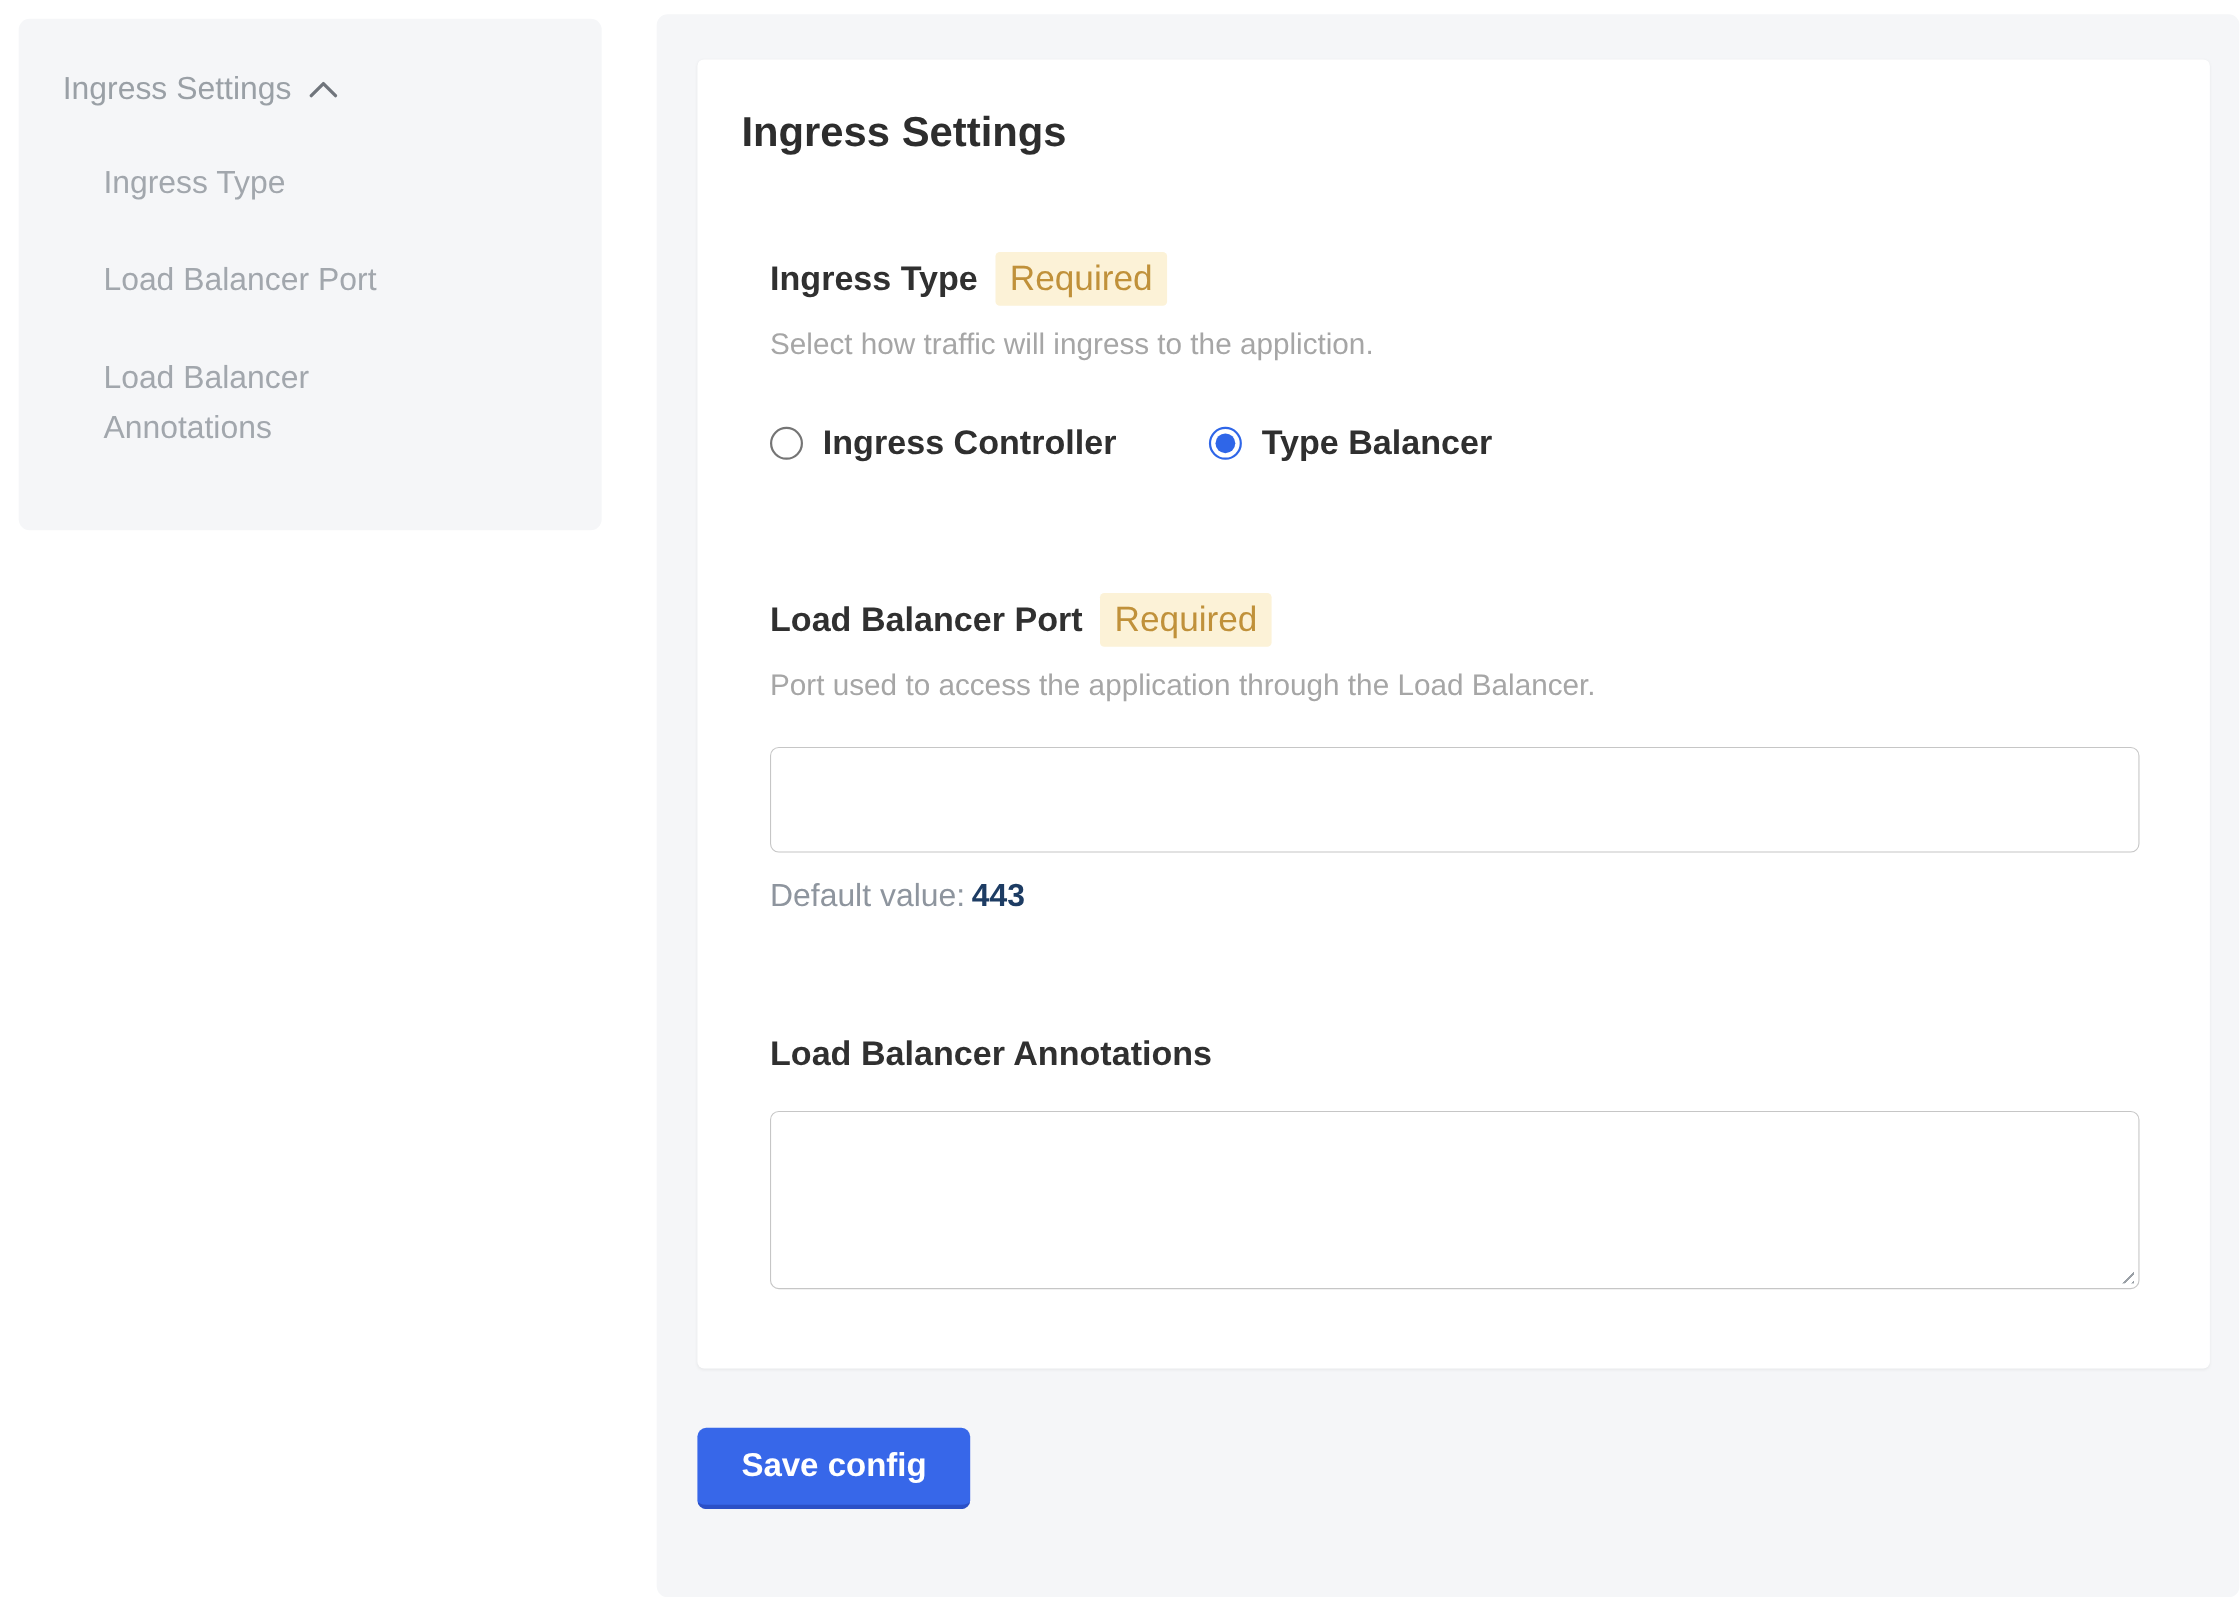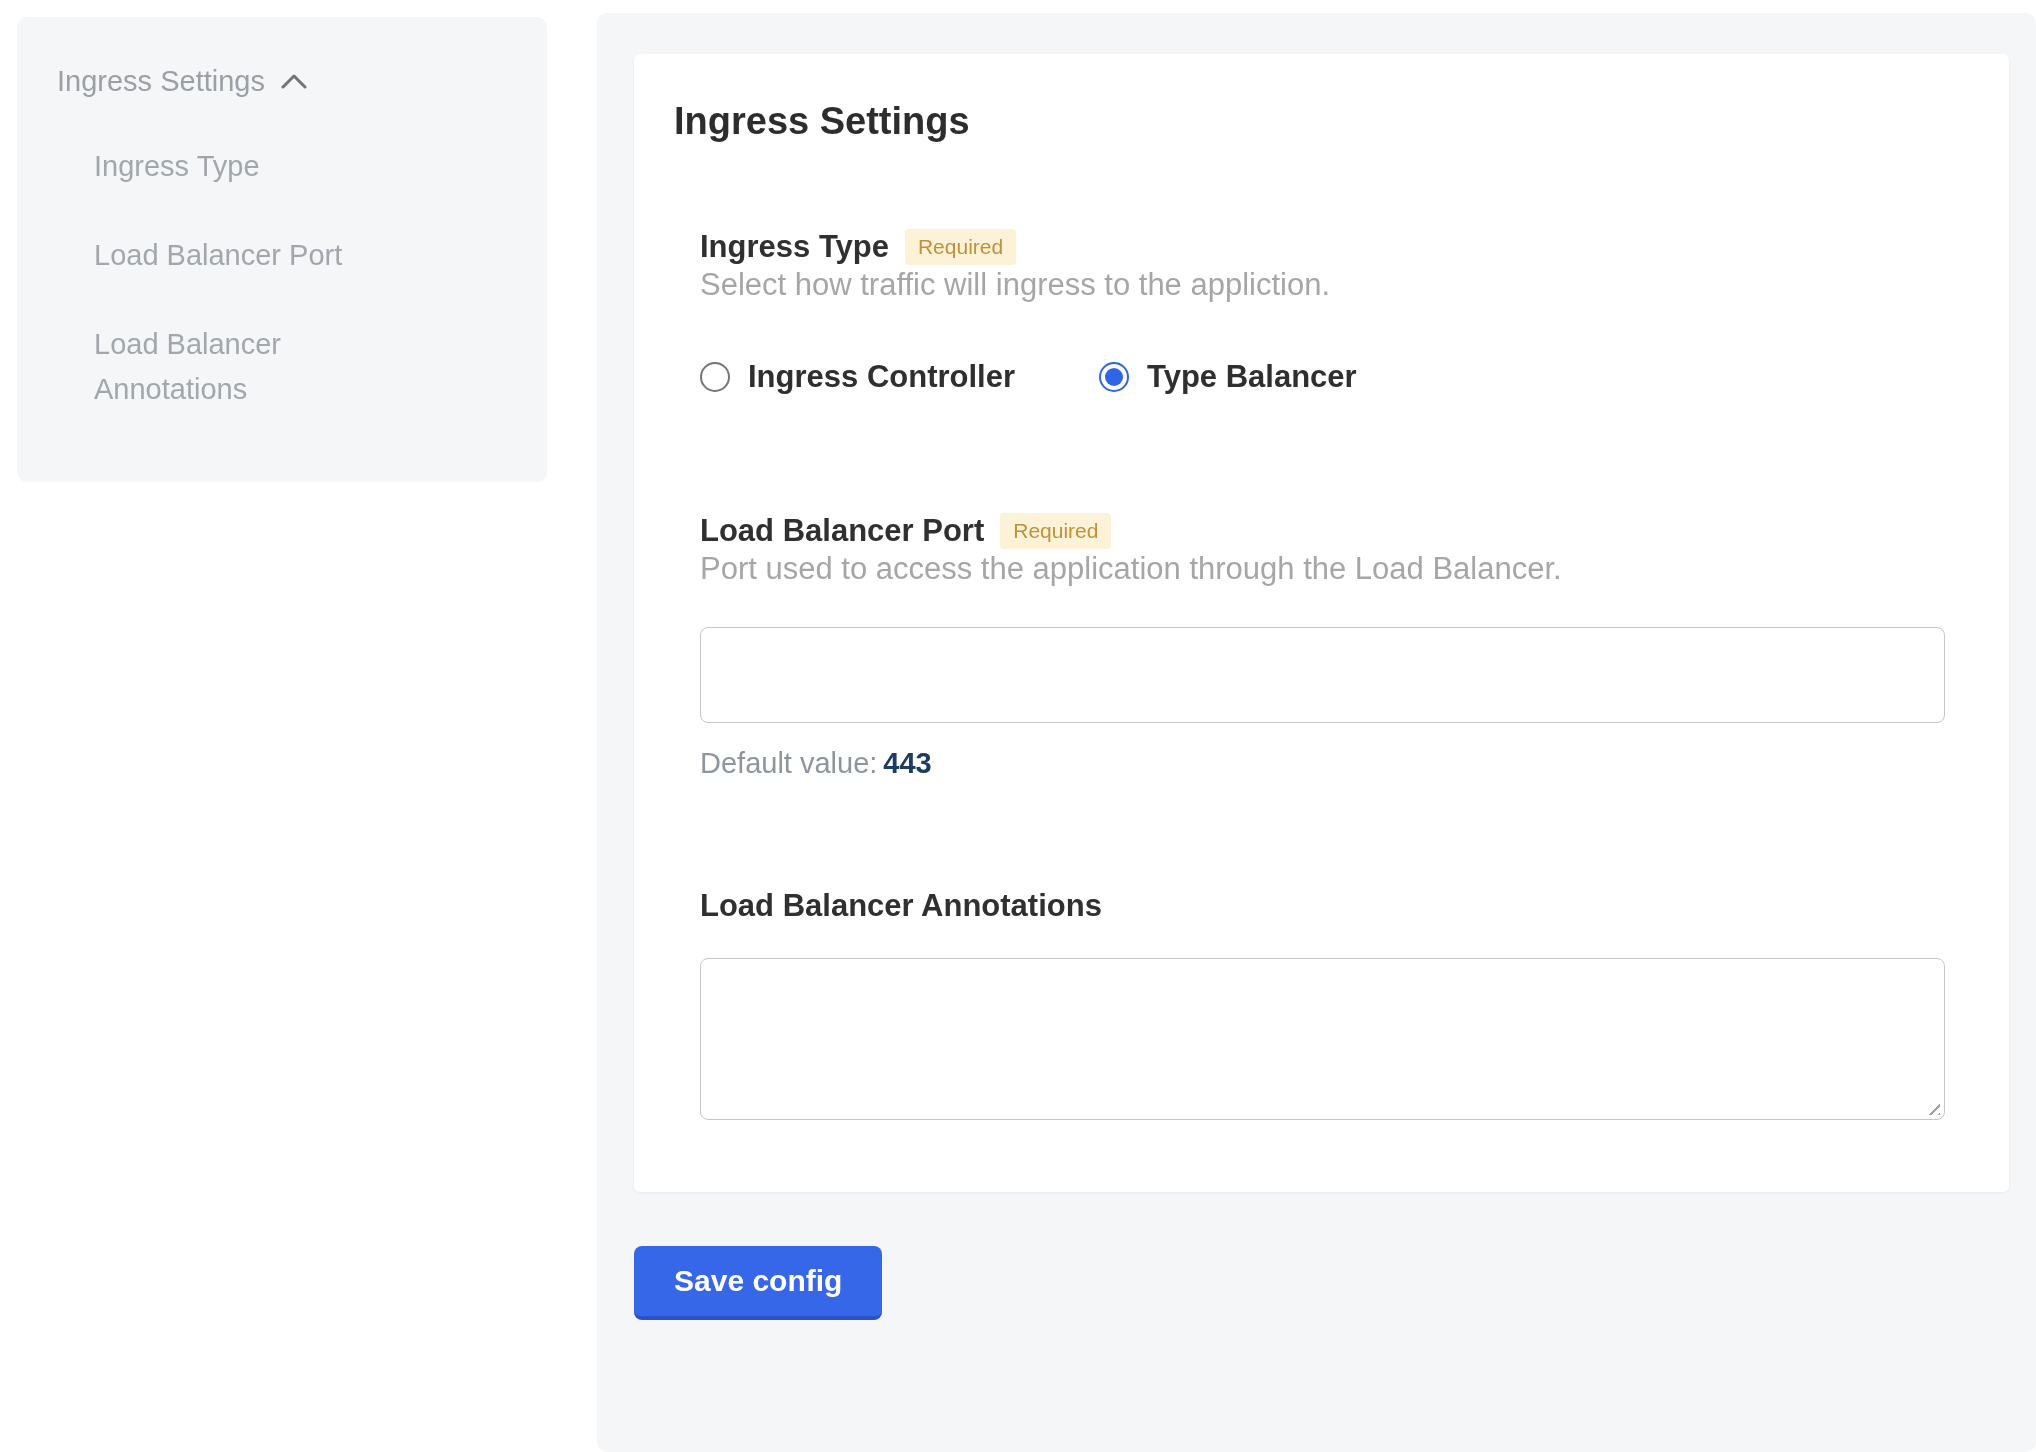--- a/index.html
+++ b/index.html
@@ -53,23 +53,23 @@
   .section { margin-left: 26px; }
   .section-ingress-type { margin-top: 86px; }
   .section-lb-port { margin-top: 118px; }
   .section-lb-annotations { margin-top: 108px; }
 
   .field-heading { display: flex; align-items: center; }
   .field-label { font-size: 31px; font-weight: 700; color: #303030; }
   .required-badge {
     margin-left: 16px;
     background: #fcf2d7; color: #c0913a;
-    font-size: 21px; padding: 6px 13px; border-radius: 4px;
+    font-size: 32px; padding: 6px 13px; border-radius: 4px;
   }
-  .field-help { margin-top: 2px; font-size: 31px; color: #a6a6a6; }
+  .field-help { margin-top: 20px; font-size: 27px; color: #a6a6a6; }
 
   
   .radio-row { margin-top: 56px; margin-left: 26px; display: flex; align-items: flex-end; gap: 84px; }
   .radio-option { display: flex; align-items: center; gap: 18px; cursor: pointer; }
   .radio-circle {
     position: relative; width: 30px; height: 30px; border-radius: 50%;
     border: 2px solid #757575; background: #fff; flex: none;
   }
   .radio-option.selected .radio-circle { border-color: #2f66e8; }
   .radio-option.selected .radio-circle::after {

